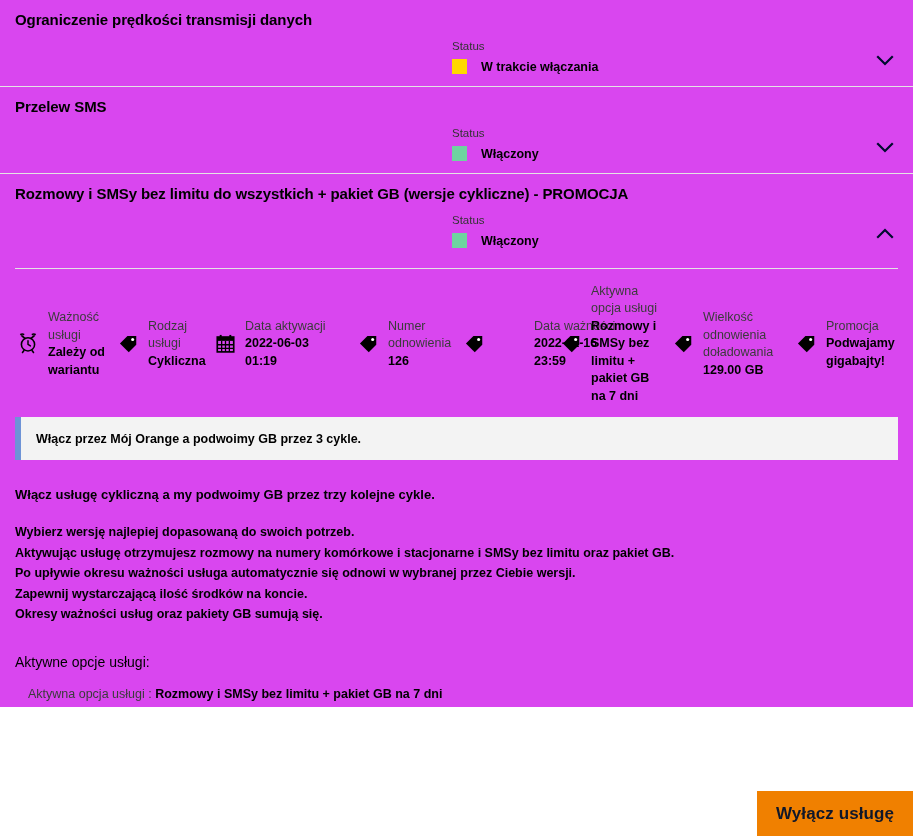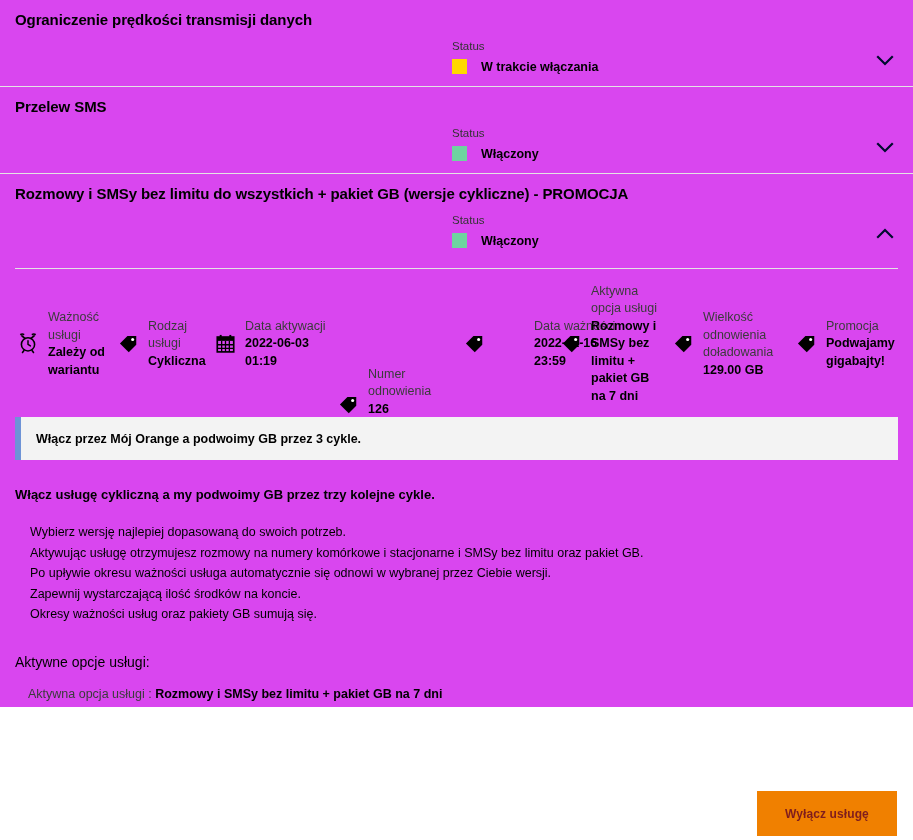--- a/index.html
+++ b/index.html
@@ -140,21 +140,22 @@
 
   
   .desc-head {
     margin: 26px 15px 0 15px;
     font-size: 13px;
     font-weight: bold;
     color: #000;
     line-height: 18px;
   }
   .desc-lines {
-    margin: 18px 15px 0 30px;
+    margin: 18px 15px 0 15px;
+    font-weight: bold;
   }
   .desc-line {
     font-size: 12.5px;
     color: #000;
     line-height: 20.5px;
   }
 
   
   .options-title {
     margin: 28px 15px 0 15px;
@@ -177,27 +178,27 @@
     position: absolute;
     left: 0;
     top: 791px;
     width: 913px;
     height: 49px;
   }
   .btn-disable {
     position: absolute;
     left: 757px;
     top: 0px;
-    width: 140px;
+    width: 156px;
     height: 45px;
     background: #f08000;
-    color: #7f1d1d;
+    color: #0f172a;
     border: none;
     font-family: "Liberation Sans", sans-serif;
-    font-size: 12px;
+    font-size: 17px;
     font-weight: bold;
     cursor: pointer;
     letter-spacing: 0.1px;
   }
 </style>
 </head>
 <body>
 
 <div class="page">
 
@@ -299,21 +300,21 @@
               <rect x="5.4" y="2.2" width="2.2" height="4" fill="#000"></rect>
               <rect x="16.4" y="2.2" width="2.2" height="4" fill="#000"></rect>
             </svg>
           </span>
           <span class="attr-text" style="width:86px;">
             <span class="attr-key">Data aktywacji</span>
             <span class="attr-val">2022-06-03 01:19</span>
           </span>
         </div>
 
-        <div class="attr" style="left:320px;align-items:flex-end;">
+        <div class="attr" style="left:340px;">
           <span class="attr-icon">
             <svg width="22" height="22" viewBox="0 0 24 24">
               <path d="M3.2 12.6 L11.4 4.4 L21 4.4 L21 13.9 L12.8 22.1 Z" fill="#000"></path>
               <circle cx="17.1" cy="8.2" r="1.7" fill="#fff"></circle>
             </svg>
           </span>
           <span class="attr-text" style="width:88px;">
             <span class="attr-key">Numer odnowienia</span>
             <span class="attr-val">126</span>
           </span>

